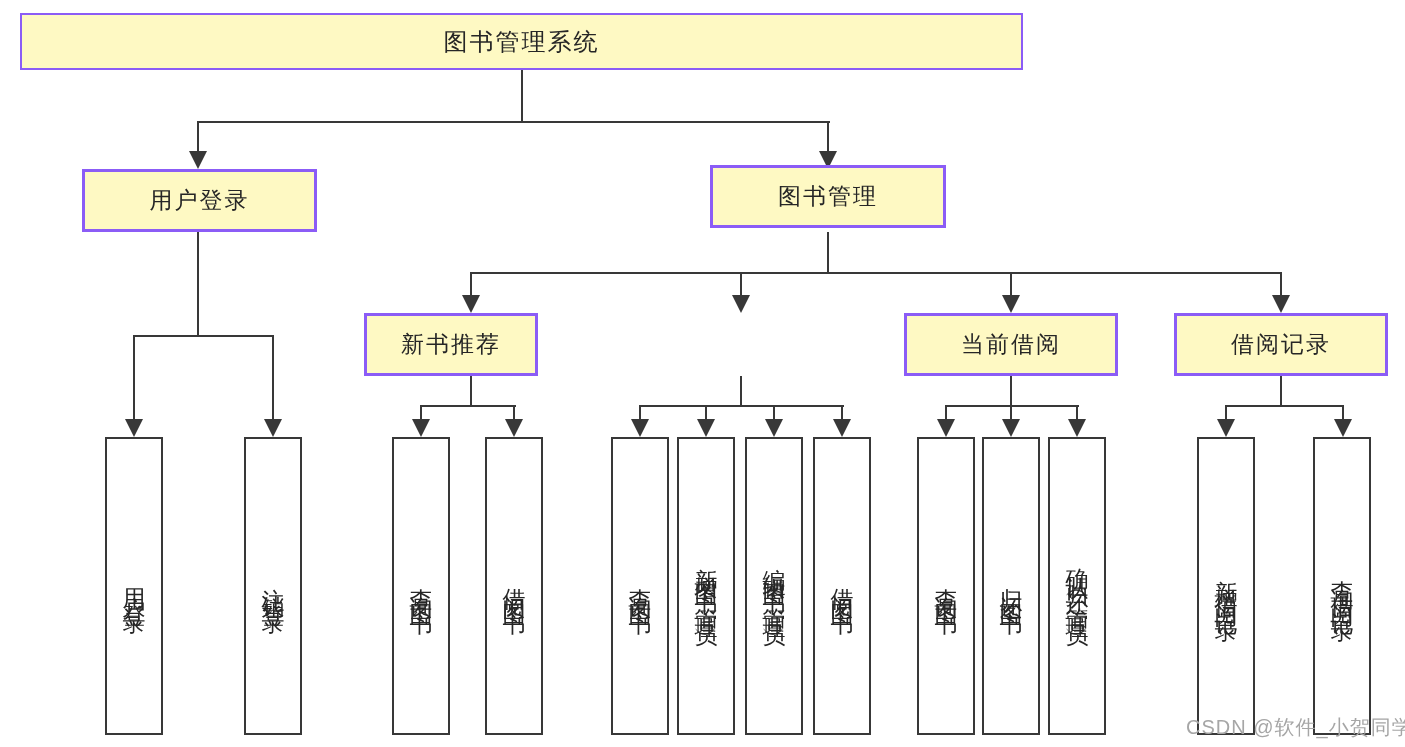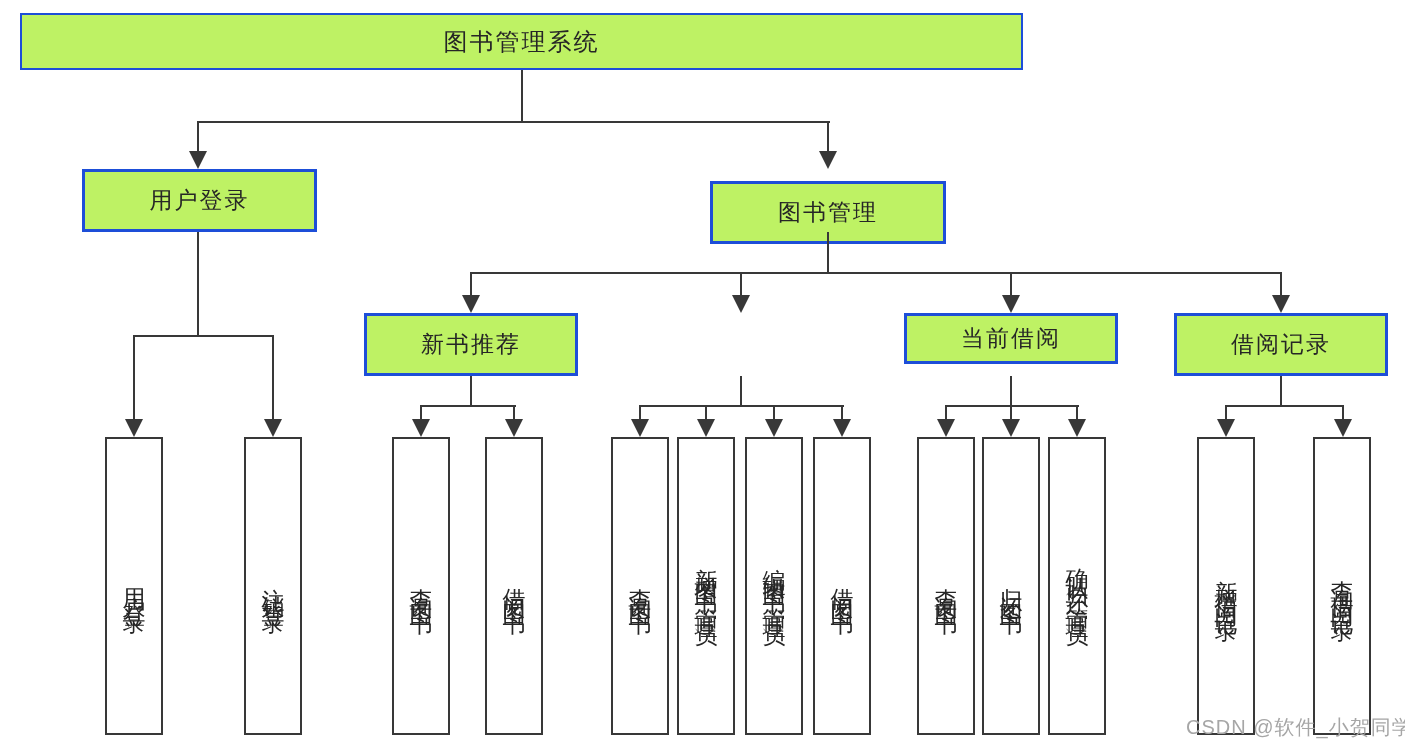--- a/index.html
+++ b/index.html
@@ -8,22 +8,22 @@
     width: 1405px;
     height: 747px;
     background: #ffffff;
     font-family: "Liberation Sans", "DejaVu Sans", sans-serif;
     overflow: hidden;
   }
   
   .node {
     position: absolute;
     box-sizing: border-box;
-    border: 3px solid #1d4ed8;
-    background: #bef264;
+    border: 3px solid #8b5cf6;
+    background: #fef9c3;
     display: flex;
     align-items: center;
     justify-content: center;
   }
   .node.root { border-width: 2px; }
   .node span {
     font-size: 23px;
     color: #262626;
     letter-spacing: 2px;
     white-space: nowrap;
@@ -83,21 +83,21 @@
   <div class="vl" style="left:521px; top:70px; height:53px;"></div>
   <div class="hl" style="left:197px; top:121px; width:633px;"></div>
   <div class="vl" style="left:197px; top:121px; height:32px;"></div>
   <div class="vl" style="left:827px; top:121px; height:32px;"></div>
   <div class="arrow" style="left:189px; top:151px;"></div>
   <div class="arrow" style="left:819px; top:151px;"></div>
 
   <div class="node" style="left:82px; top:169px; width:235px; height:63px;">
     <span>用户登录</span>
   </div>
-  <div class="node" style="left:710px; top:181px; width:236px; height:63px;">
+  <div class="node" style="left:710px; top:165px; width:236px; height:63px;">
     <span>图书管理</span>
   </div>
 
   <div class="vl" style="left:197px; top:232px; height:105px;"></div>
   <div class="hl" style="left:133px; top:335px; width:141px;"></div>
   <div class="vl" style="left:133px; top:335px; height:86px;"></div>
   <div class="vl" style="left:272px; top:335px; height:86px;"></div>
   <div class="arrow" style="left:125px; top:419px;"></div>
   <div class="arrow" style="left:264px; top:419px;"></div>
 
@@ -105,24 +105,24 @@
   <div class="hl" style="left:470px; top:272px; width:812px;"></div>
   <div class="vl" style="left:470px; top:272px; height:25px;"></div>
   <div class="vl" style="left:740px; top:272px; height:25px;"></div>
   <div class="vl" style="left:1010px; top:272px; height:25px;"></div>
   <div class="vl" style="left:1280px; top:272px; height:25px;"></div>
   <div class="arrow" style="left:462px; top:295px;"></div>
   <div class="arrow" style="left:732px; top:295px;"></div>
   <div class="arrow" style="left:1002px; top:295px;"></div>
   <div class="arrow" style="left:1272px; top:295px;"></div>
 
-  <div class="node" style="left:364px; top:313px; width:214px; height:63px;">
+  <div class="node" style="left:364px; top:313px; width:174px; height:63px;">
     <span>新书推荐</span>
   </div>
-  <div class="node" style="left:904px; top:313px; width:214px; height:51px;text-align:center;">
+  <div class="node" style="left:904px; top:313px; width:214px; height:63px;text-align:center;">
     <span>当前借阅</span>
   </div>
   <div class="node" style="left:1174px; top:313px; width:214px; height:63px;">
     <span>借阅记录</span>
   </div>
 
   <div class="vl" style="left:470px; top:376px; height:30px;"></div>
   <div class="hl" style="left:420px; top:405px; width:96px;"></div>
   <div class="vl" style="left:420px; top:405px; height:16px;"></div>
   <div class="vl" style="left:513px; top:405px; height:16px;"></div>

